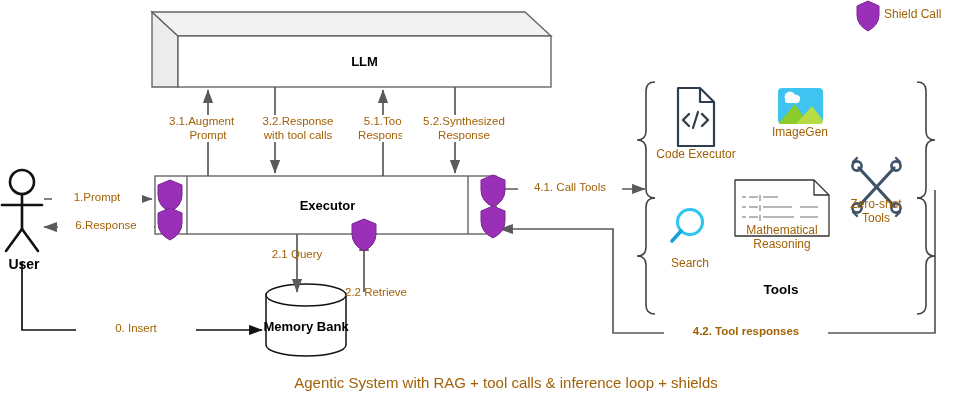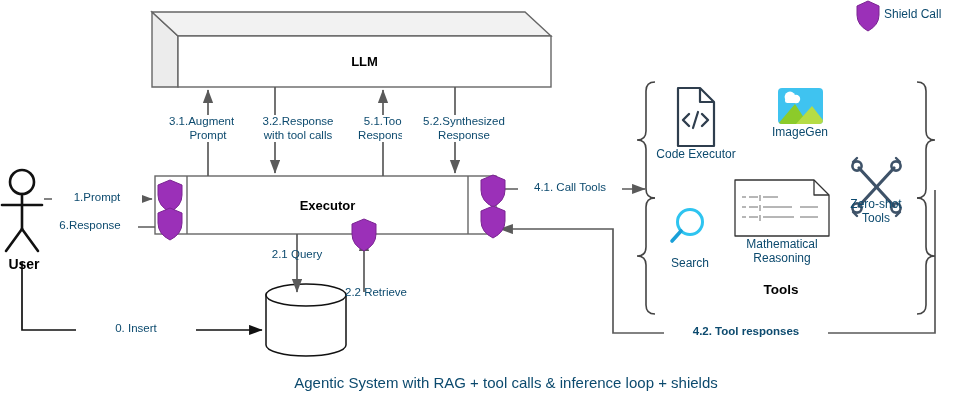--- a/index.html
+++ b/index.html
@@ -1,20 +1,20 @@
 <!DOCTYPE html>
 <html><head>
 <meta charset="utf-8">
 <style>
   html,body{margin:0;padding:0;background:#ffffff;}
   body{width:970px;height:411px;position:relative;overflow:hidden;
        font-family:"Liberation Sans","DejaVu Sans",sans-serif;color:#000;}
   #canvas{position:absolute;inset:0;}
   .abs{position:absolute;}
-  .lbl{position:absolute;font-size:11.5px;line-height:13.5px;color:#0c4a6e;
+  .lbl{position:absolute;font-size:11.5px;line-height:13.5px;color:#a16207;
        text-align:center;white-space:pre-line;}
   .bold{font-weight:bold;}
   svg{overflow:visible;}
   .node-text{position:absolute;font-weight:bold;font-size:13px;text-align:center;}
 </style>
 </head>
 <body>
 
 <div id="canvas">
 
@@ -166,30 +166,31 @@
     </g>
     <g>
       <path d="M857,6 l11,-5 l11,5 v9 q0,10 -11,16 q-11,-6 -11,-16 z" fill="#9B30B8" stroke="#7A2492" stroke-width="1"></path>
     </g>
   </svg>
 
   <div class="node-text" style="left:187px;top:198px;width:281px;">Executor</div>
 
   <div class="node-text" style="left:178px;top:54px;width:373px;">LLM</div>
 
+  <div class="node-text" style="left:246px;top:319px;width:120px;">Memory Bank</div>
 
   <div class="node-text" style="left:0px;top:256px;width:48px;font-size:14px;">User</div>
 
   <div class="node-text" style="left:716px;top:282px;width:130px;font-size:13.5px;">Tools</div>
 
   <div class="lbl" style="left:76px;top:322px;width:120px;background:#fff;">0. Insert</div>
 
   <div class="lbl" style="left:52px;top:191px;width:90px;background:#fff;">1.Prompt</div>
 
-  <div class="lbl" style="left:42px;top:219px;width:96px;background:#fff;">6.Response</div>
+  <div class="lbl" style="left:58px;top:219px;width:96px;background:#fff;">6.Response</div>
 
   <div class="lbl" style="left:256px;top:248px;width:82px;">2.1 Query</div>
 
   <div class="lbl" style="left:330px;top:263px;width:92px;margin-top:23px;">2.2 Retrieve</div>
 
   <div class="lbl" style="left:140px;top:115px;width:136px;background:#fff;">3.1.Augmented
 Prompt</div>
 
   <div class="lbl" style="left:234px;top:115px;width:128px;background:#fff;">3.2.Response
 with tool calls</div>
@@ -203,21 +204,21 @@
   <div class="lbl" style="left:518px;top:181px;width:104px;background:#fff;">4.1. Call Tools</div>
 
   <div class="lbl" style="left:664px;top:325px;width:164px;background:#fff;font-weight:bold;">4.2. Tool responses</div>
 
   <div class="lbl" style="left:646px;top:148px;width:100px;font-size:12px;">Code Executor</div>
 
   <div class="lbl" style="left:750px;top:126px;width:100px;font-size:12px;text-align:center;">ImageGen</div>
 
   <div class="lbl" style="left:650px;top:257px;width:80px;font-size:12px;">Search</div>
 
-  <div class="lbl" style="left:724px;top:238px;width:116px;font-size:12px;">Mathematical
+  <div class="lbl" style="left:724px;top:224px;width:116px;font-size:12px;">Mathematical
 Reasoning</div>
 
   <div class="lbl" style="left:836px;top:198px;width:80px;font-size:12px;">Zero-shot
 Tools</div>
 
   <div class="lbl" style="left:884px;top:8px;width:84px;text-align:left;font-size:12px;">Shield Call</div>
 
   <div class="lbl bold" style="left:0px;top:376px;width:970px;font-size:15px;font-weight:normal;margin-left:21px;">Agentic System with RAG + tool calls &amp; inference loop + shields</div>
 
 </div>

